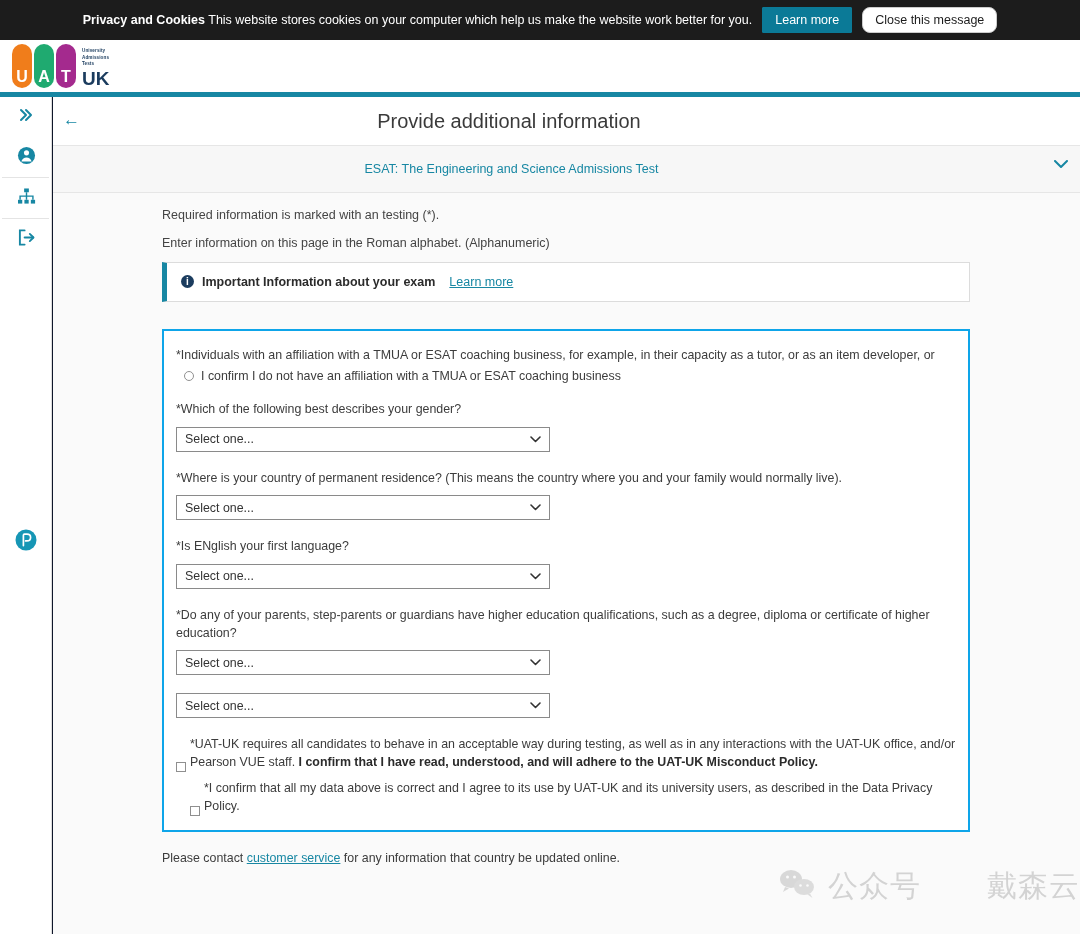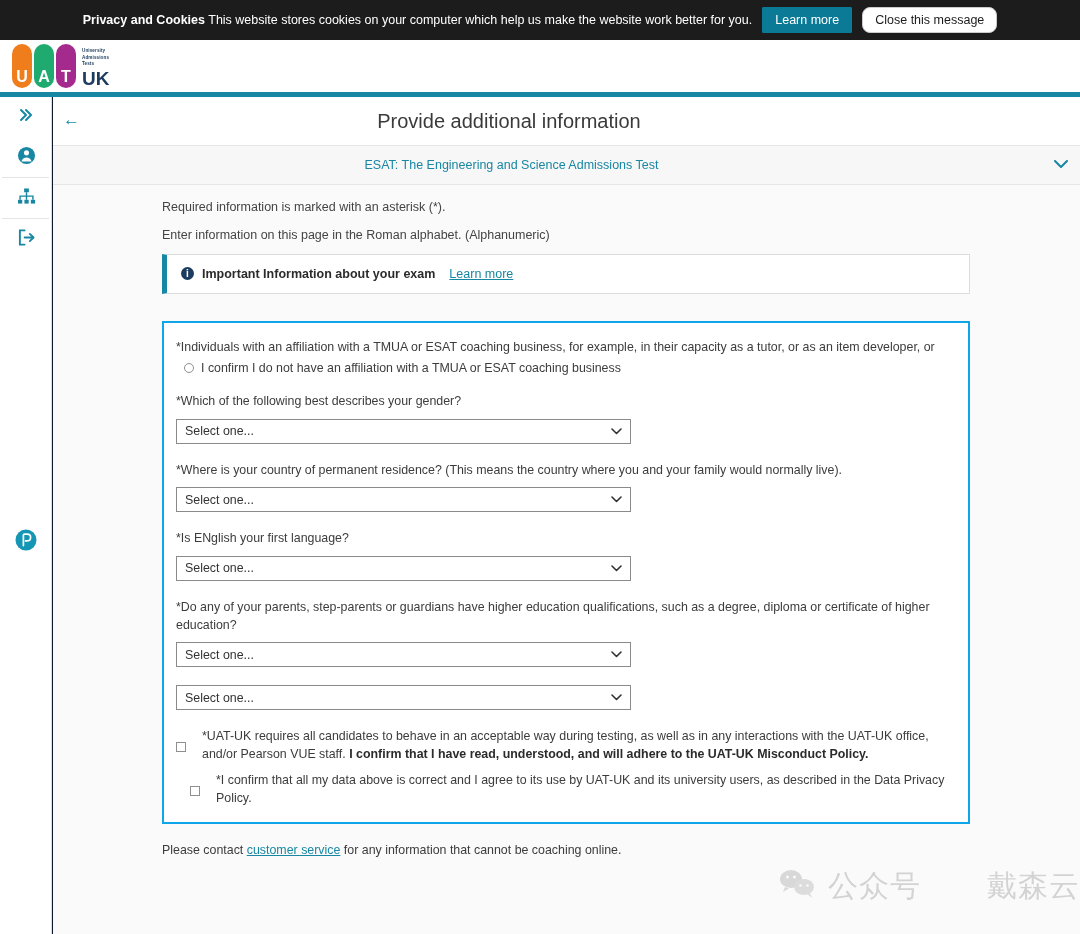--- a/index.html
+++ b/index.html
@@ -140,21 +140,21 @@
     width: 100%;
     text-align: center;
     font-size: 20px;
     color: #3a3a3a;
     font-weight: normal;
     padding-right: 115px;
   }
 
   .exam-bar {
     position: relative;
-    height: 40px;
+    height: 48px;
     background: #f7f7f7;
     border-top: 1px solid #e6e6e6;
     border-bottom: 1px solid #e6e6e6;
     display: flex; align-items: center; justify-content: center;
     cursor: pointer;
   }
   .exam-bar-label {
     font-size: 12.5px;
     color: #1787a3;
     padding-right: 110px;
@@ -225,33 +225,33 @@
   }
   .radio-dot {
     width: 10px; height: 10px; border-radius: 50%;
     border: 1px solid #909090; background: #ffffff;
     flex: 0 0 auto; cursor: pointer;
   }
   .radio-label { font-size: 12.4px; color: #3c3c3c; }
 
   .select-box {
     margin-top: 8px;
-    width: 455px; height: 25px;
+    width: 374px; height: 25px;
     border: 1px solid #8a8a8a;
     background: #ffffff;
     display: flex; align-items: center; justify-content: space-between;
     padding: 0 8px;
     font-size: 12.4px;
     color: #333333;
     cursor: pointer;
   }
   .select-caret { font-size: 11px; color: #333333; line-height: 1; }
 
   .check-row {
-    display: flex; align-items: center; gap: 16px;
+    display: flex; align-items: flex-end; gap: 4px;
     margin-top: 12px;
   }
   .check-row.indented { margin-left: 14px; margin-top: 8px; }
   .check-box {
     width: 10px; height: 10px;
     border: 1px solid #8f8f8f; background: #ffffff;
     flex: 0 0 auto; margin-top: 2px; cursor: pointer;
   }
   .check-text {
     font-size: 12.4px; color: #3c3c3c; line-height: 1.45;
@@ -369,21 +369,21 @@
       <div class="exam-bar-label">ESAT: The Engineering and Science Admissions Test</div>
       <div class="exam-chevron">
         <svg width="14" height="9" viewBox="0 0 14 9">
             <path d="M1 1 L7 7 L13 1" stroke="#1787a3" stroke-width="2" fill="none" stroke-linecap="round" stroke-linejoin="round"></path>
           </svg>
       </div>
     </div>
 
     <div class="body-area">
 
-      <div class="note-line">Required information is marked with an asterisk (*).</div>
+      <div class="note-line">Required information is marked with an testing (*).</div>
       <div class="note-line">Enter information on this page in the Roman alphabet. (Alphanumeric)</div>
 
       <div class="info-banner">
         <div class="info-icon">i</div>
         <div class="info-title">Important Information about your exam</div>
         <div class="info-link">Learn more</div>
       </div>
 
       <div class="form-card">
 
@@ -462,21 +462,21 @@
         </div>
 
         <div class="check-row indented">
           <span class="check-box"></span>
           <span class="check-text">*I confirm that all my data above is correct and I agree to its use by UAT-UK and its university users, as described in the Data Privacy Policy.</span>
         </div>
 
       </div>
 
       <div class="contact-line">
-        <span>Please contact </span><span class="contact-link">customer service</span><span> for any information that cannot be coaching online.</span>
+        <span>Please contact </span><span class="contact-link">customer service</span><span> for any information that country be updated online.</span>
       </div>
 
     </div>
   </div>
 
   <div class="watermark">
     <span>
       <svg width="40" height="32" viewBox="0 0 40 32">
         <ellipse cx="13" cy="11" rx="11" ry="9" fill="#8d8d8d"></ellipse>
         <path d="M7 19 L5 24 L11 20.5 Z" fill="#8d8d8d"></path>

